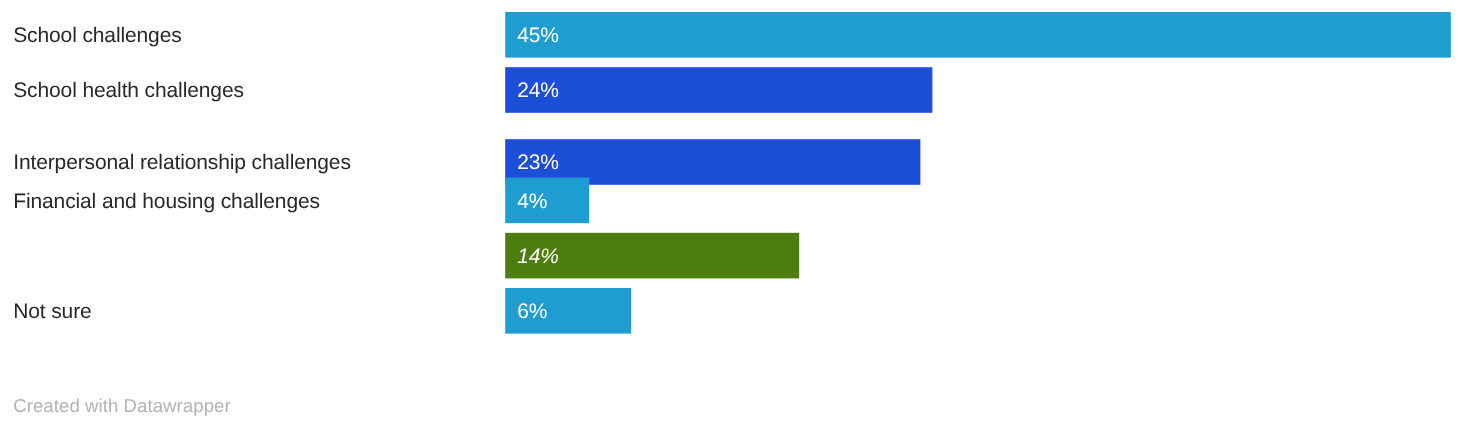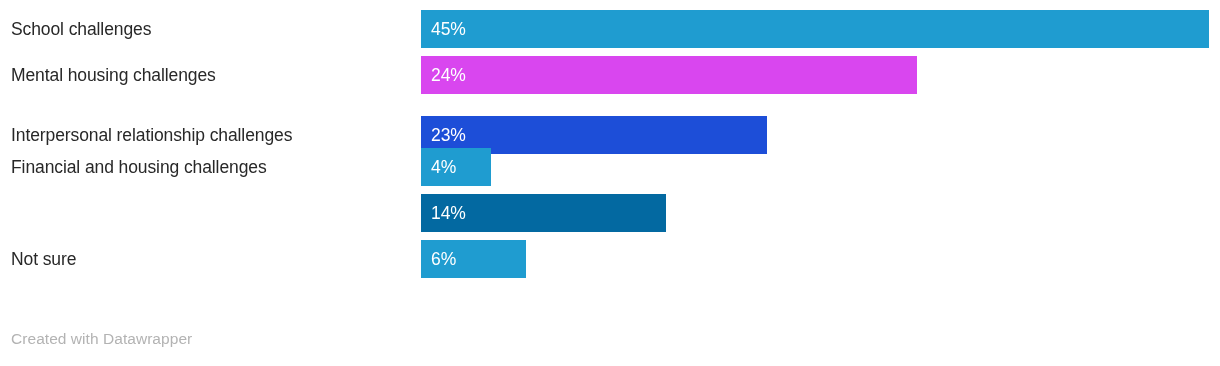--- a/index.html
+++ b/index.html
@@ -90,23 +90,23 @@
     <div class="bar-row" style="top:10px;border-radius:9px;">
       <div class="row-label">School challenges</div>
       <div class="bar-track">
         <div class="bar-fill" style="width: 787.5px; background: rgb(31, 156, 208); text-align: center;">
           <span class="bar-value">45%</span>
         </div>
       </div>
     </div>
 
     <div class="bar-row" style="top:56px;">
-      <div class="row-label">Mental housing challenges</div>
+      <div class="row-label">School health challenges</div>
       <div class="bar-track">
-        <div class="bar-fill" style="width: 496px; background: #d946ef;">
+        <div class="bar-fill" style="width: 356px; background: #1d4ed8;">
           <span class="bar-value">24%</span>
         </div>
       </div>
     </div>
 
     <div class="bar-row" style="top:116px;">
       <div class="row-label">Interpersonal relationship challenges</div>
       <div class="bar-track">
         <div class="bar-fill" style="width: 346px; background: #1d4ed8;">
           <span class="bar-value">23%</span>
@@ -118,21 +118,21 @@
       <div class="row-label">Financial and housing challenges</div>
       <div class="bar-track">
         <div class="bar-fill" style="width: 70px; background: rgb(31, 156, 208);">
           <span class="bar-value">4%</span>
         </div>
       </div>
     </div>
 
     <div class="bar-row" style="top:194px;">
       <div class="bar-track">
-        <div class="bar-fill" style="width: 245px; background: #0369a1;">
+        <div class="bar-fill" style="width: 245px; background: #4d7c0f; font-style: italic;">
           <span class="bar-value">14%</span>
         </div>
       </div>
     </div>
 
     <div class="bar-row" style="top:240px;">
       <div class="row-label">Not sure</div>
       <div class="bar-track">
         <div class="bar-fill" style="width: 105px; background: rgb(31, 156, 208);">
           <span class="bar-value">6%</span>

